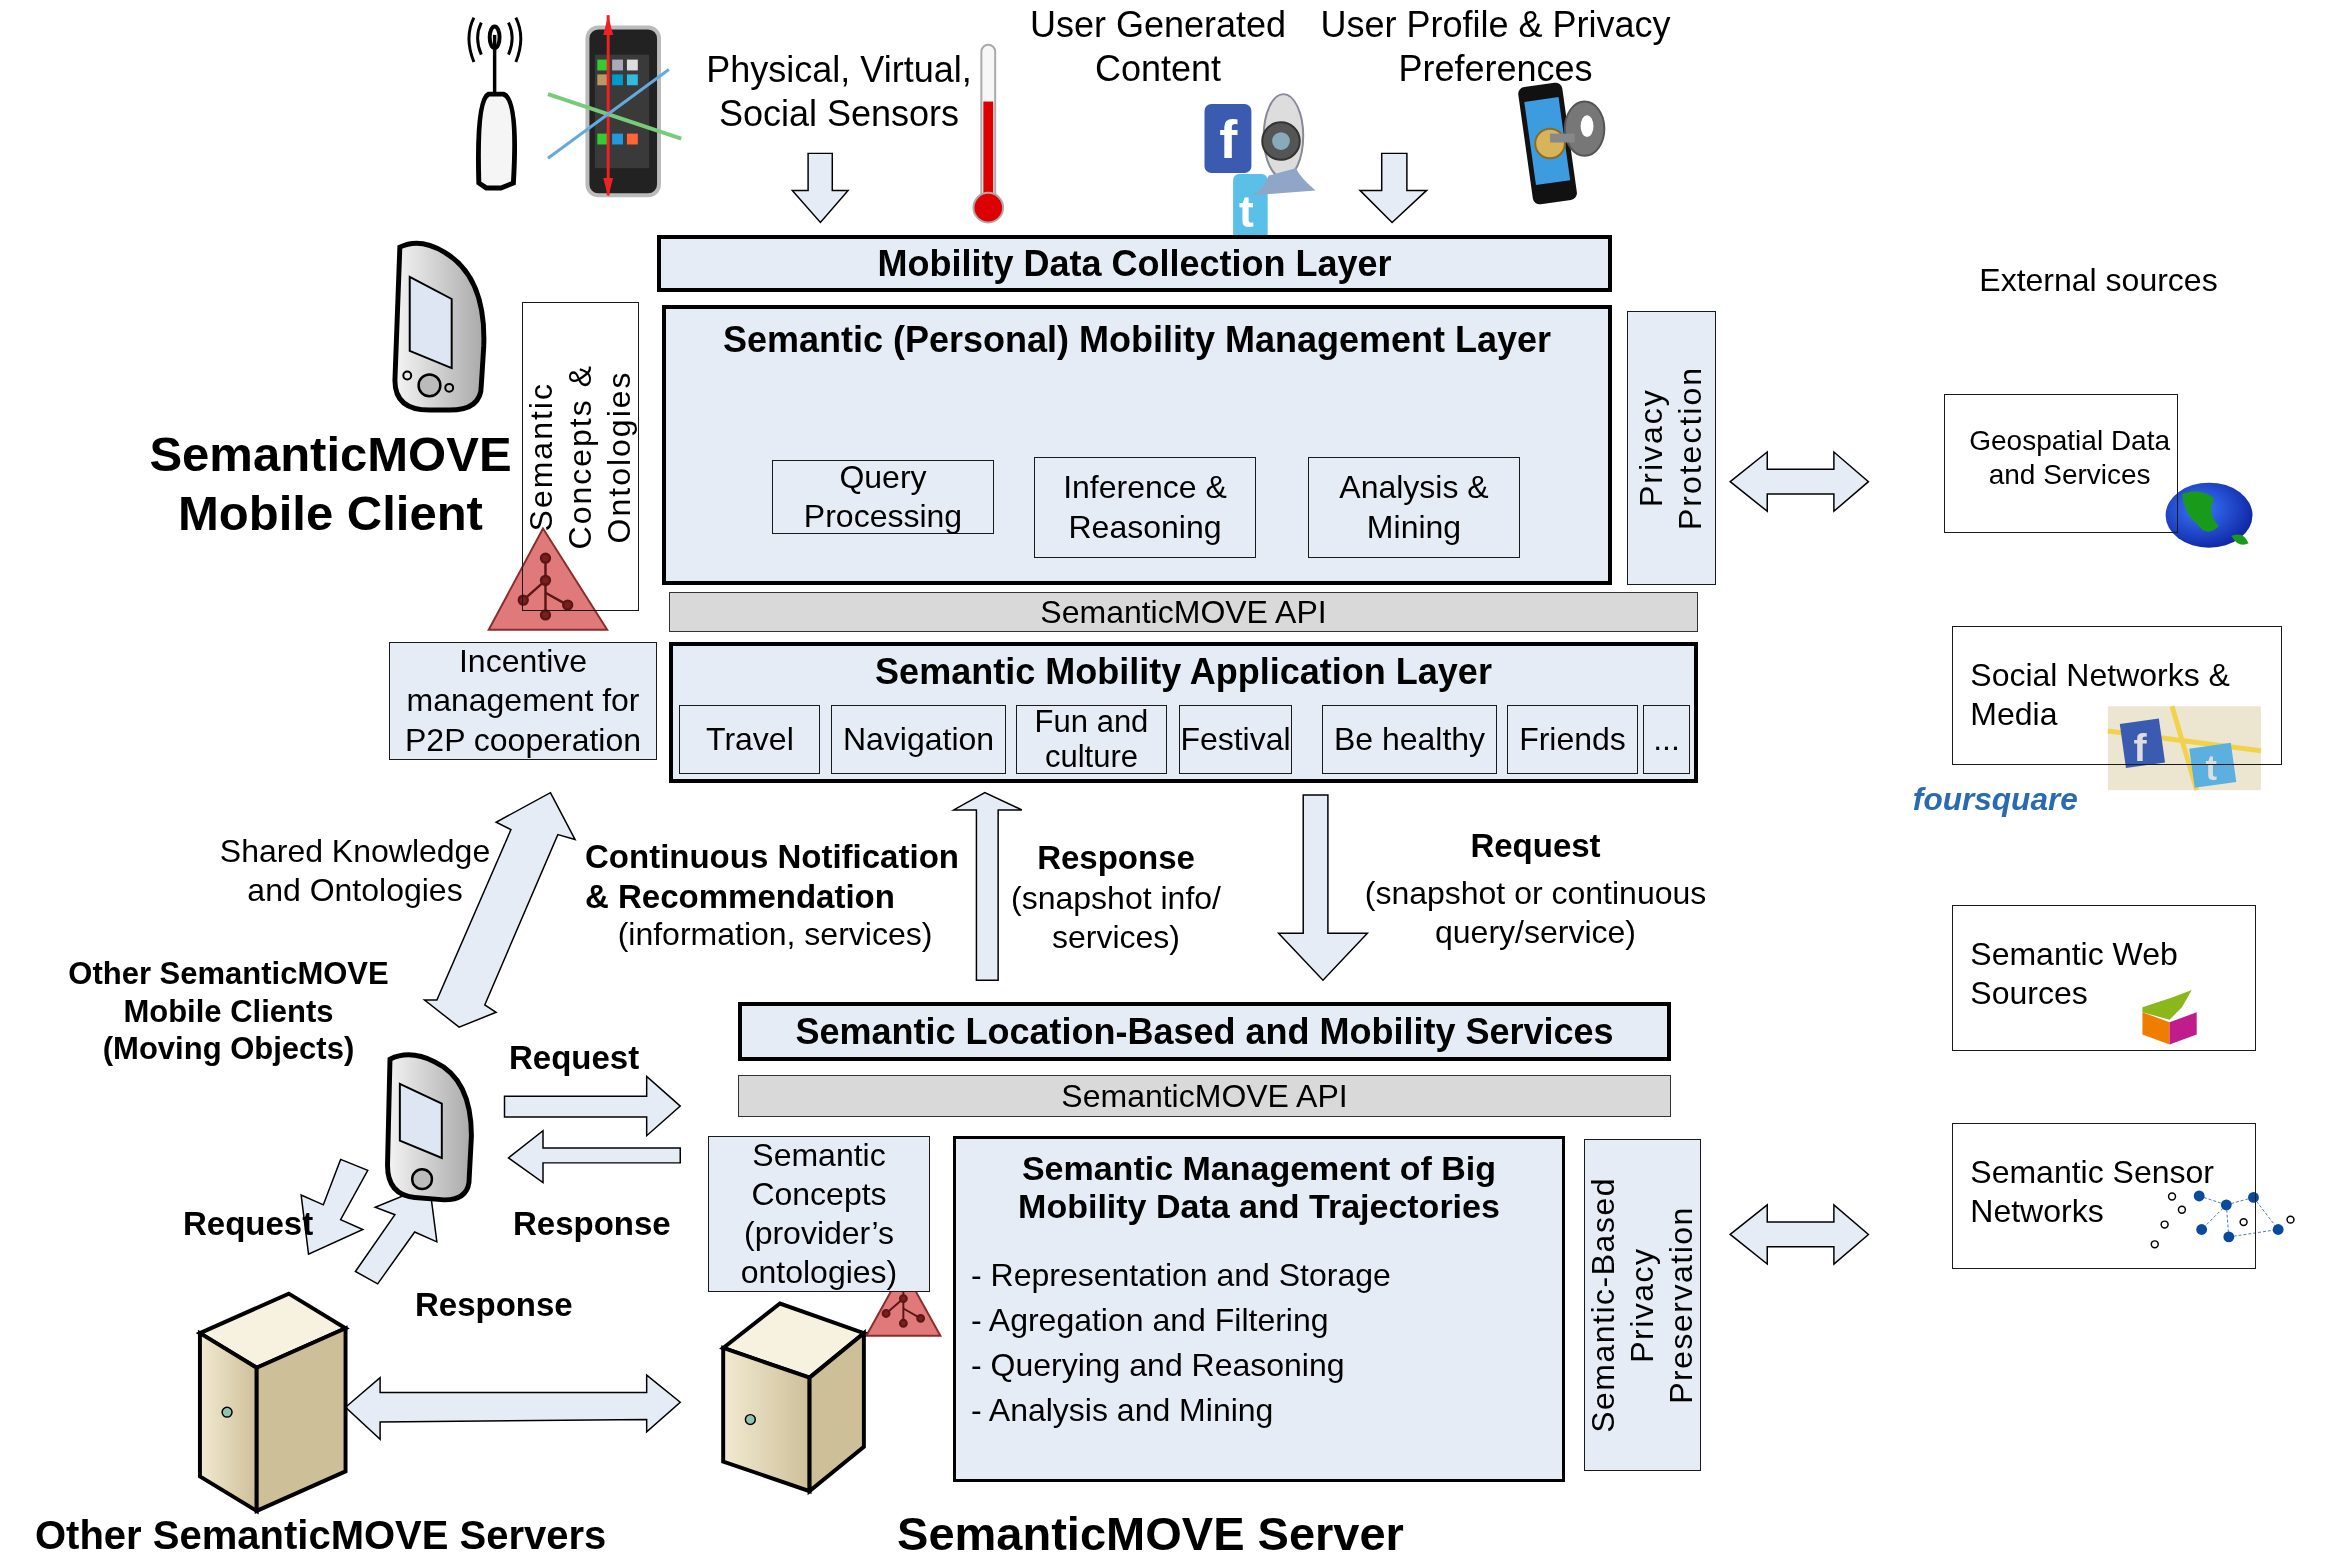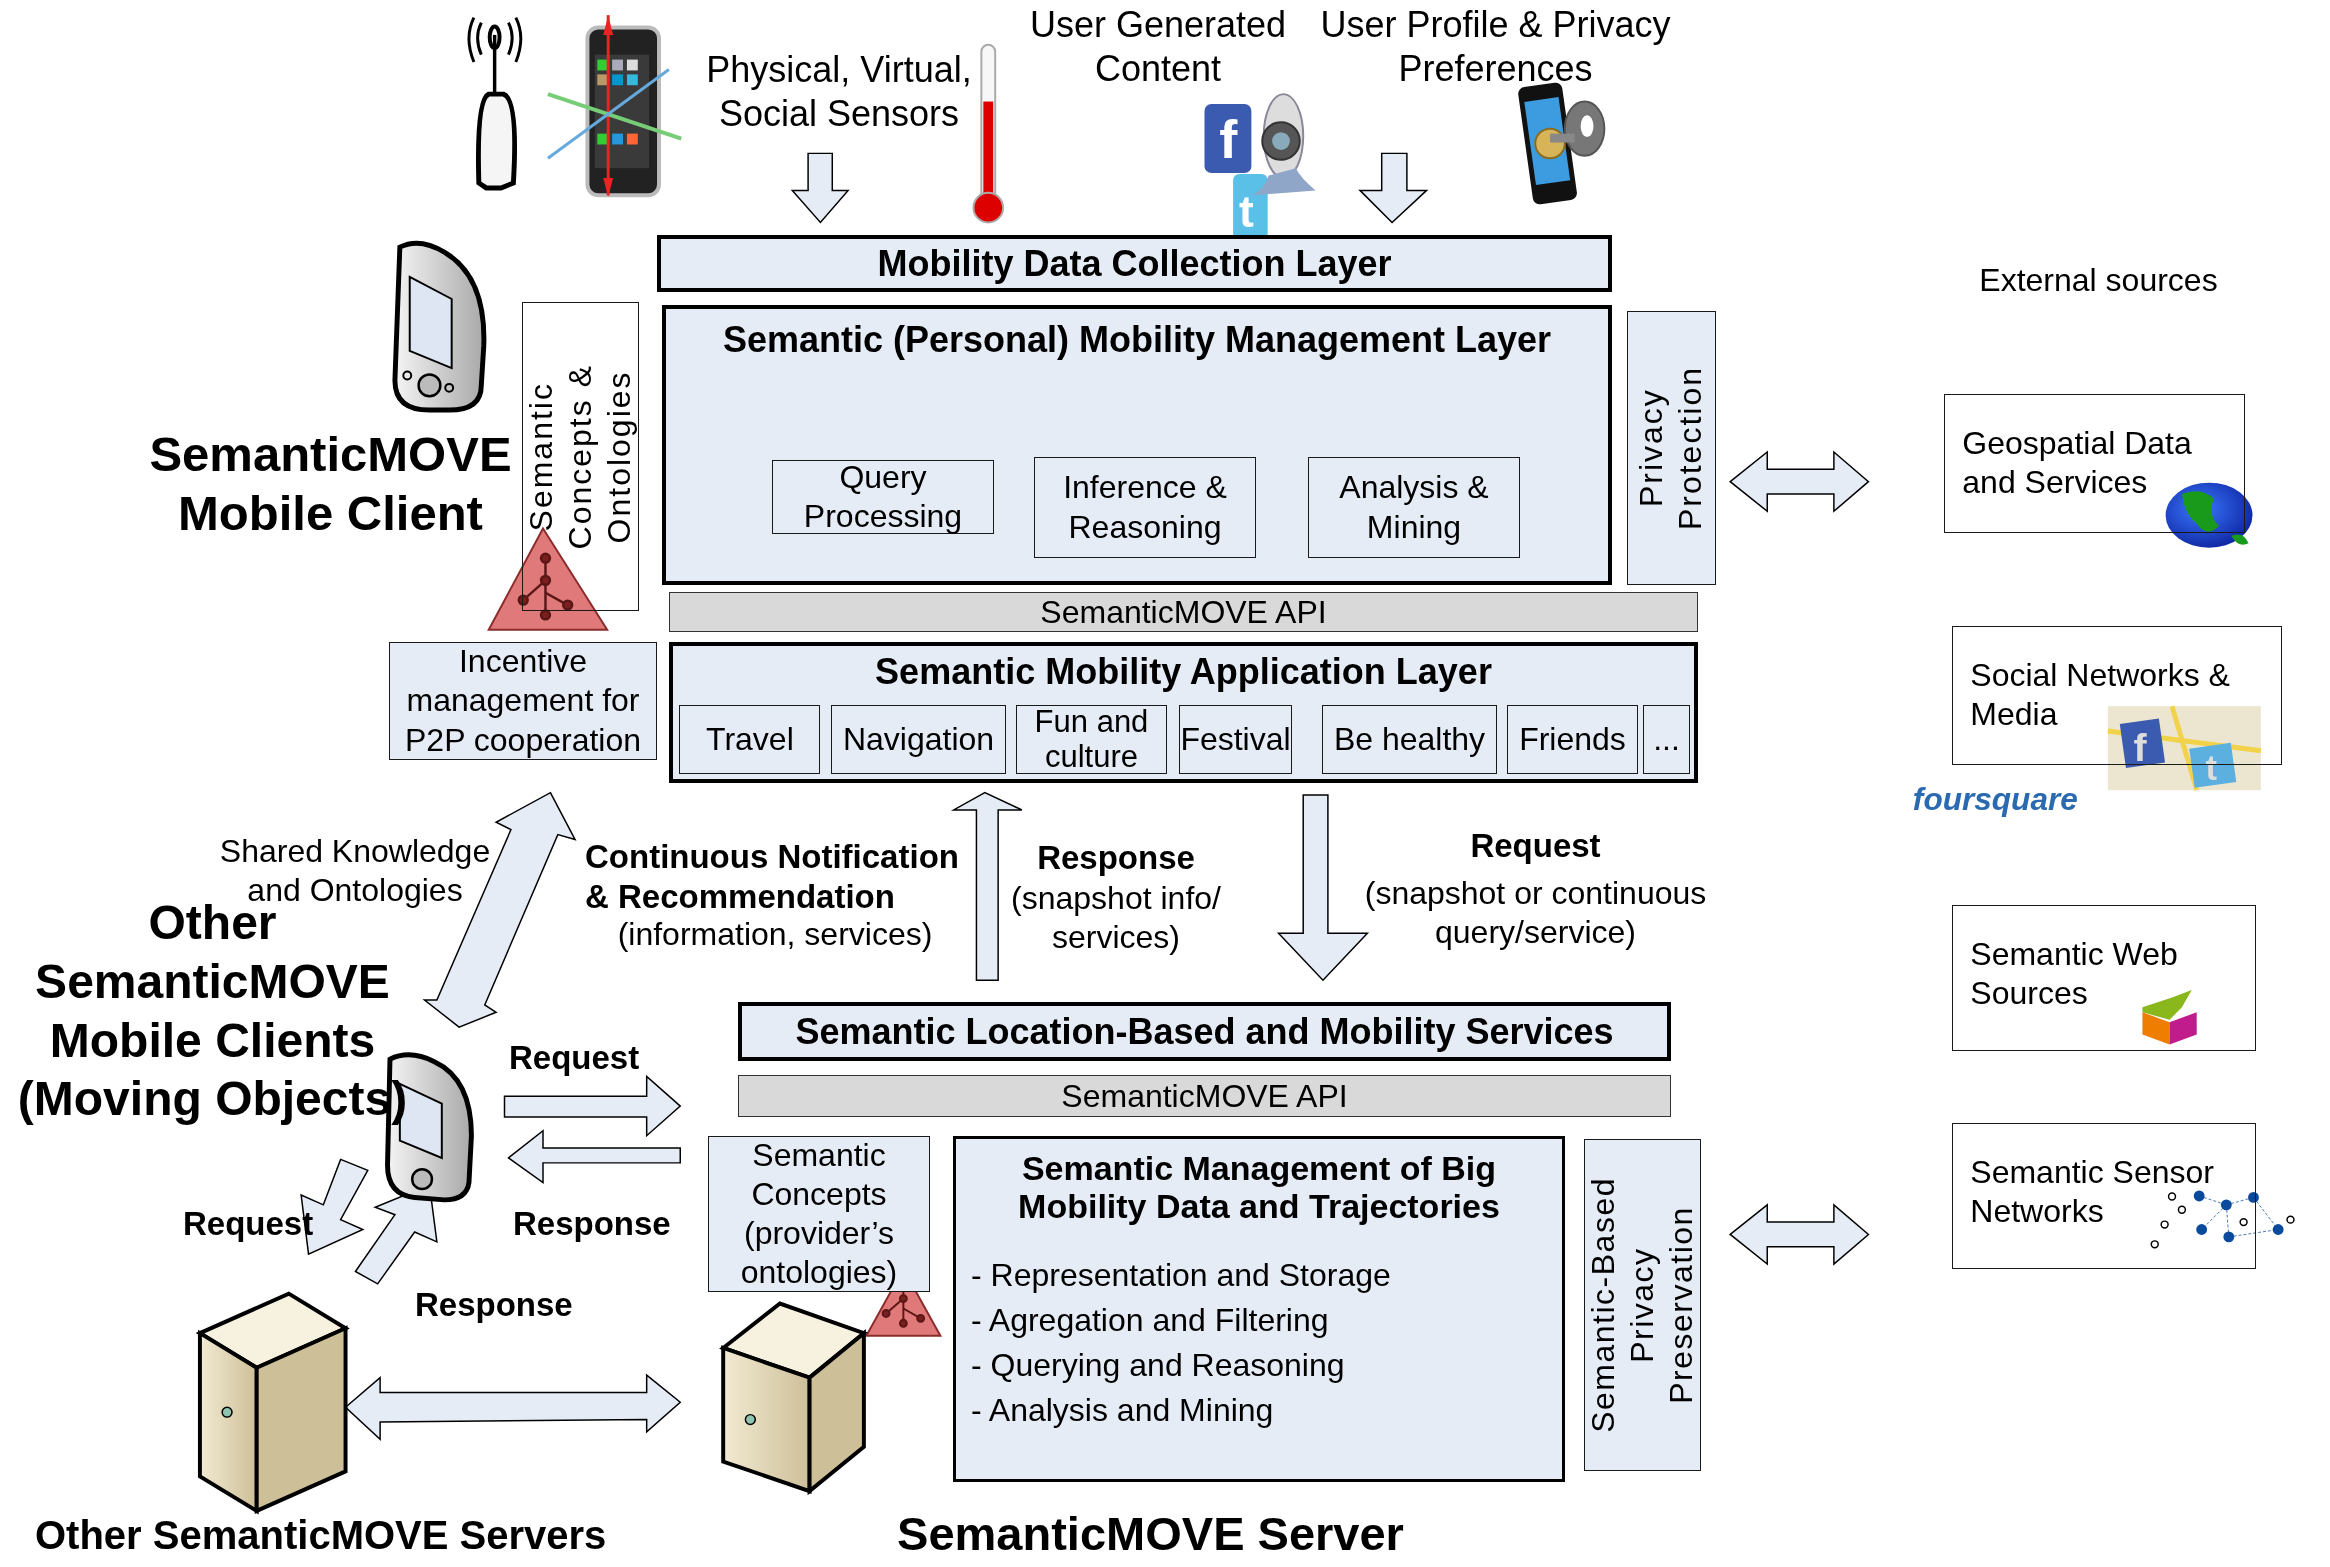--- a/index.html
+++ b/index.html
@@ -300,21 +300,21 @@
 
 <div class="abs t-bold label" style="left:1353px; top:827px; width:365px; font-size:33px; text-align:center;">Request</div>
 <div class="abs pre lh label" style="left:1353px; top:866px; width:365px; font-size:32px; text-align:center;margin-top:8px;">(snapshot or continuous
 query/service)</div>
 
 <div class="abs t-bold label" style="left:509px; top:1039px; font-size:33px;">Request</div>
 <div class="abs t-bold label" style="left:513px; top:1205px; font-size:33px;">Response</div>
 <div class="abs t-bold label" style="left:183px; top:1205px; font-size:33px;">Request</div>
 <div class="abs t-bold label" style="left:415px; top:1286px; font-size:33px;">Response</div>
 
-<div class="abs center pre t-bold label" style="left:0; top:936px; width:425px; height:151px; font-size:48px; line-height:1.22;">Other SemanticMOVE
+<div class="abs center pre t-bold label" style="left:16px; top:936px; width:425px; height:151px; font-size:31px; line-height:1.22;">Other SemanticMOVE
 Mobile Clients
 (Moving Objects)</div>
 <div class="abs t-bold label" style="left:35px; top:1513px; font-size:40px;">Other SemanticMOVE Servers</div>
 
 <div class="abs fill" style="left:680px; top:980px; width:1048px; height:526px; border:1.5px solid #1a1a1a; border-radius:59px; z-index:-1;"></div>
 
 <div class="abs fill thick center t-bold label" style="left:738px; top:1002px; width:933px; height:59px; font-size:36px;">Semantic Location-Based and Mobility Services</div>
 
 <div class="abs api center" style="left:738px; top:1075px; width:933px; height:42px; font-size:32px;">SemanticMOVE API</div>
 
@@ -336,21 +336,21 @@
   <div class="vtext pre lh" style="font-size:32px; letter-spacing:1.5px; text-align:center;">Semantic-Based
 Privacy
 Preservation</div>
 </div>
 
 <div class="abs t-bold label" style="left:879px; top:1506px; width:543px; text-align:center; font-size:47px;">SemanticMOVE Server</div>
 
 <div class="abs label" style="left:1869px; top:262px; width:459px; text-align:center; font-size:32px;">External sources</div>
 <div class="abs fill" style="left:1869px; top:316px; width:459px; height:1121px; border:1.5px solid #333; z-index:-1;"></div>
 
-<div class="abs box pre lh" style="left:1944px; top:394px; width:301px; height:139px; font-size:32px; padding:29px 0 0 17.3px;">Geospatial Data
+<div class="abs box pre lh" style="left:1944px; top:394px; width:234px; height:139px; font-size:28px; padding:29px 0 0 17.3px;text-align:center;">Geospatial Data
 and Services</div>
 <div class="abs box pre lh" style="left:1952px; top:626px; width:330px; height:139px; font-size:32px; padding:29px 0 0 17.3px;">Social Networks  &amp;
 Media</div>
 <div class="abs box pre lh" style="left:1952px; top:905px; width:304px; height:146px; font-size:32px; padding:29px 0 0 17.3px;">Semantic Web
 Sources</div>
 <div class="abs box pre lh" style="left:1952px; top:1123px; width:304px; height:146px; font-size:32px; padding:29px 0 0 17.3px;">Semantic Sensor
 Networks</div>
 
 
 </body></html>

